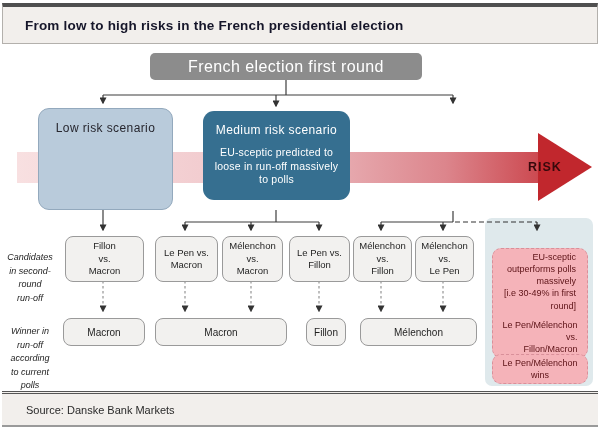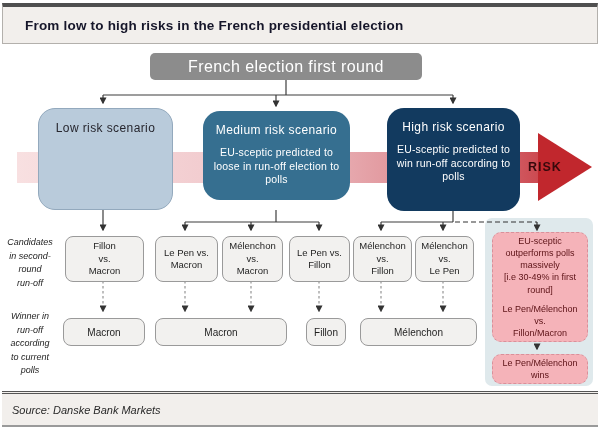--- a/index.html
+++ b/index.html
@@ -7,39 +7,39 @@
          font-family:"Liberation Sans",sans-serif;}
 
   
   .hdr{position:absolute;left:2px;right:2px;top:3px;height:36px;
        background:var(--header_bg,#f2efec);border:1px solid #b3b0ac;border-top:4px solid #4f4f4f;
        display:flex;align-items:center;}
   .hdr-title{font-size:13.5px;font-weight:bold;color:#16162a;padding-left:22px;letter-spacing:.2px;}
   .ftr{position:absolute;left:2px;right:2px;top:391px;height:31px;
        background:var(--header_bg,#f2efec);border-top:3px double #555;border-bottom:2px solid #9a9a9a;
        display:flex;align-items:center;}
-  .ftr-src{font-size:11px;font-style:italic;color:#2a2a2a;padding-left:10px;}
+  .ftr-src{font-size:11px;color:#2a2a2a;padding-left:24px;}
 
   
   .band{position:absolute;left:17px;top:152px;width:523px;height:31px;z-index:0;
         background:linear-gradient(to right,#f8e0e1 0%,#f2cdd0 35%,#e8aeb3 60%,#dc858c 82%,#cc4950 100%);}
   .band-head{position:absolute;left:538px;top:133px;width:0;height:0;z-index:0;
         border-top:34px solid transparent;border-bottom:34px solid transparent;
         border-left:54px solid var(--risk_red,#c1272d);}
   .risk-label{position:absolute;left:528px;top:160px;width:52px;z-index:1;
         font-size:12.5px;font-weight:bold;letter-spacing:1px;color:#38090c;}
 
   
   svg.wires{position:absolute;left:0;top:0;z-index:1;}
 
   
   .topnode{position:absolute;left:150px;top:53px;width:272px;height:27px;z-index:2;
         background:var(--node_gray,#8c8c8c);border-radius:5px;color:#fff;font-size:16px;
         display:flex;align-items:center;justify-content:center;letter-spacing:.4px;}
-  .sc{position:absolute;z-index:2;border-radius:17px;text-align:center;}
+  .sc{position:absolute;z-index:2;border-radius:11px;text-align:center;}
   .sc-low{left:38px;top:108px;width:133px;height:100px;background:var(--low,#b9cbdb);
         border:1px solid #93a9bd;color:#26262e;}
   .sc-med{left:203px;top:111px;width:147px;height:89px;background:var(--medium,#366f90);color:#fff;}
   .sc-high{left:387px;top:108px;width:133px;height:103px;background:var(--high,#123a5f);color:#fff;}
   .sc-title{font-size:12px;margin:12px 4px 0;letter-spacing:.4px;}
   .sc-body{font-size:10.5px;margin:9px 7px 0;line-height:1.3;letter-spacing:.2px;}
 
   .node{position:absolute;z-index:2;background:#f2f1ef;border:1px solid #9a9a9a;border-radius:8px;
         display:flex;align-items:center;justify-content:center;text-align:center;
         font-size:9.5px;color:#1f1f1f;line-height:1.3;white-space:pre-line;}
@@ -49,31 +49,31 @@
   .m3{left:289px;top:236px;width:59px;height:44px;}
   .m4{left:353px;top:236px;width:57px;height:44px;}
   .m5{left:415px;top:236px;width:57px;height:44px;}
   .w0{left:63px; top:318px;width:80px; height:26px;font-size:10px;}
   .w1{left:155px;top:318px;width:130px;height:26px;font-size:10px;}
   .w2{left:306px;top:318px;width:38px; height:26px;font-size:10px;}
   .w3{left:360px;top:318px;width:115px;height:26px;font-size:10px;}
 
   
   .rowlab{position:absolute;left:0;width:60px;z-index:2;text-align:center;
-        font-size:9px;font-style:italic;color:#1d1d1d;line-height:1.5;white-space:pre-line;}
+        font-size:9px;font-style:italic;color:#1d1d1d;line-height:1.5;white-space:pre-line;margin-top:15px;}
   .rl1{top:236px;} .rl2{top:310px;}
 
   
   .panel{position:absolute;left:485px;top:218px;width:108px;height:168px;z-index:0;
         background:var(--panel,#dfe9ec);border-radius:7px;}
   .pink{position:absolute;z-index:2;background:var(--pink,#f5b3b9);border:1px dashed #d9909a;
         border-radius:9px;color:var(--pink_text,#5c1216);font-size:9px;line-height:1.35;
         display:flex;flex-direction:column;align-items:center;justify-content:center;
         text-align:center;white-space:pre-line;}
-  .p1{left:492px;top:232px;width:94px;height:108px;}
+  .p1{left:492px;top:248px;width:94px;height:108px;text-align:right;}
   .p1 .gap{margin-top:7px;}
   .p2{left:492px;top:354px;width:94px;height:28px;}
 </style>
 </head>
 <body>
 
 <div class="stage">
 
   <div class="hdr">
     <div class="hdr-title">From low to high risks in the French presidential election</div>
@@ -123,25 +123,21 @@
     </g>
   </svg>
 
   <div class="topnode">French election first round</div>
 
   <div class="sc sc-low">
     <div class="sc-title">Low risk scenario</div>
   </div>
   <div class="sc sc-med">
     <div class="sc-title">Medium risk scenario</div>
-    <div class="sc-body">EU-sceptic predicted to loose in run-off election to polls</div>
-  </div>
-  <div class="sc sc-high">
-    <div class="sc-title">High risk scenario</div>
-    <div class="sc-body">EU-sceptic predicted to win run-off according to polls</div>
+    <div class="sc-body">EU-sceptic predicted to loose in run-off massively to polls</div>
   </div>
 
   <div class="rowlab rl1">Candidates
 in second-
 round
 run-off</div>
   <div class="rowlab rl2">Winner in
 run-off
 according
 to current

